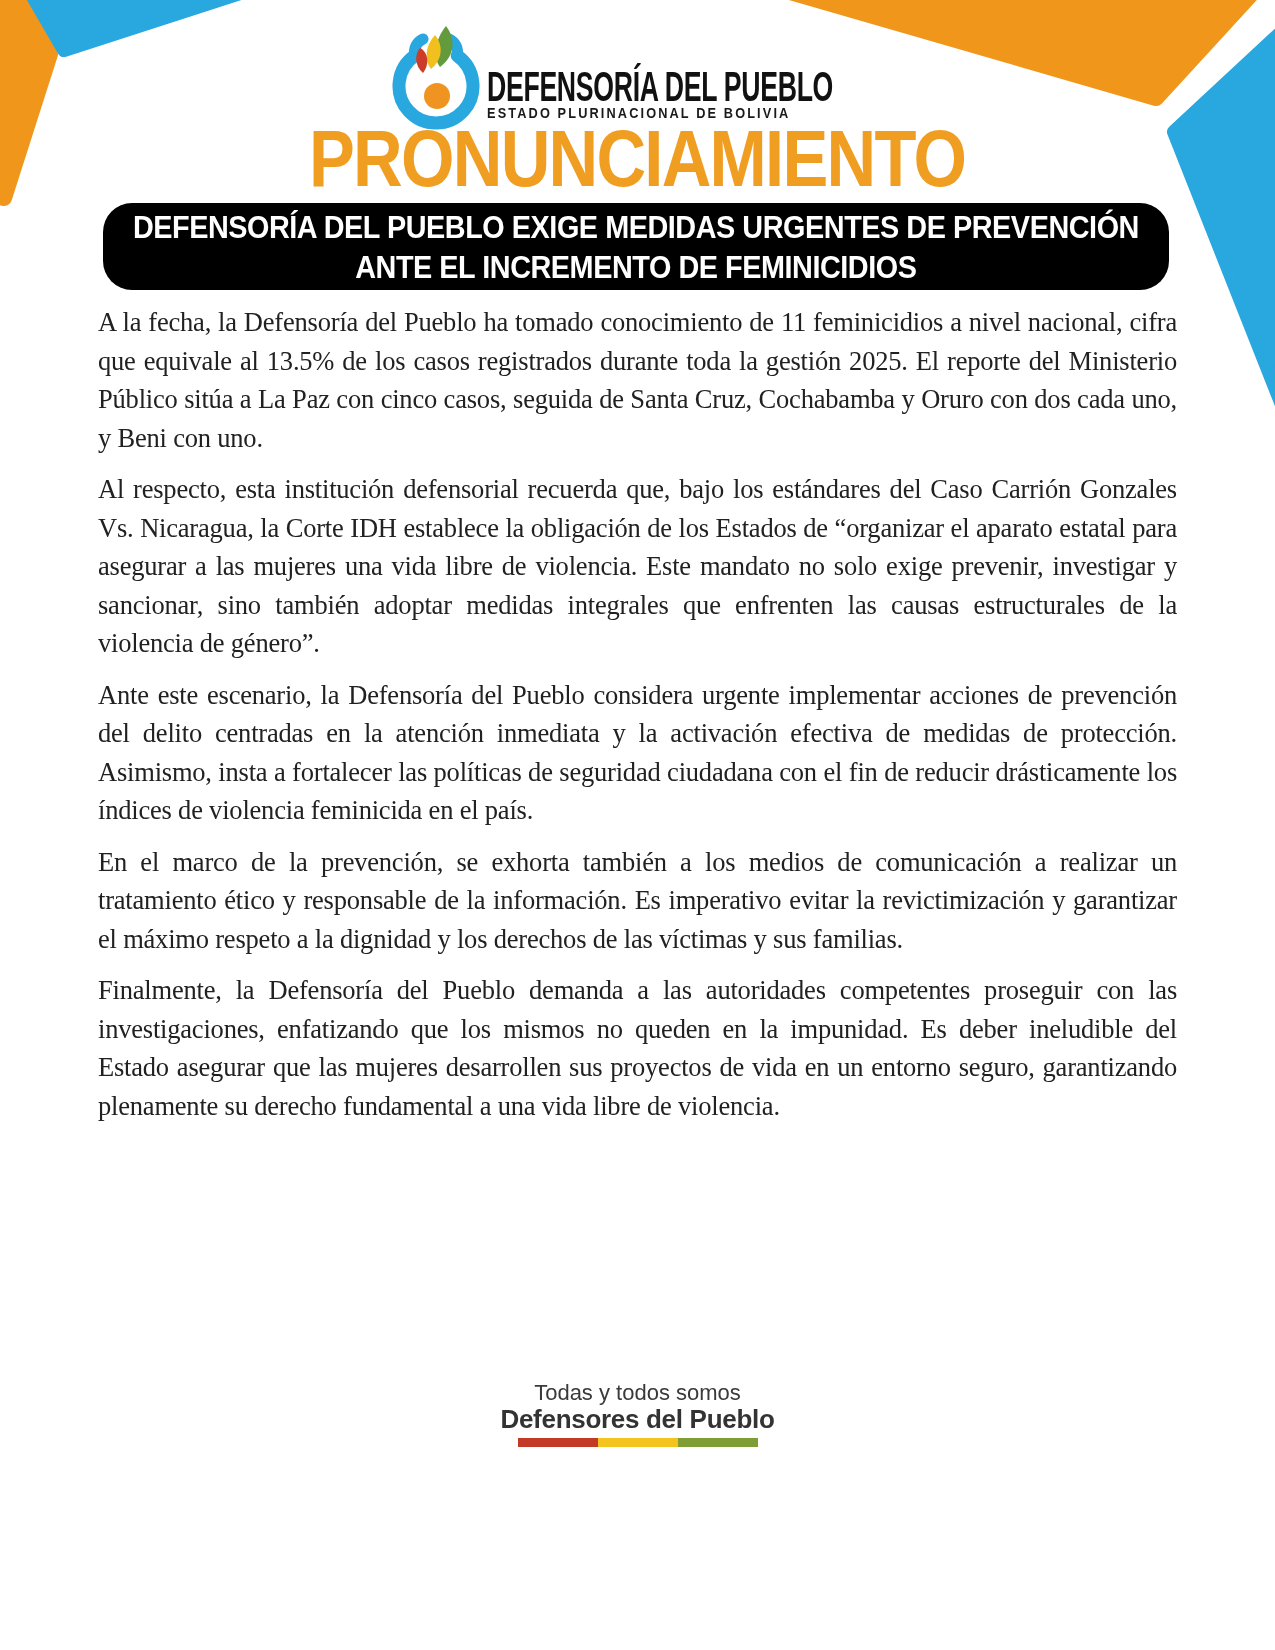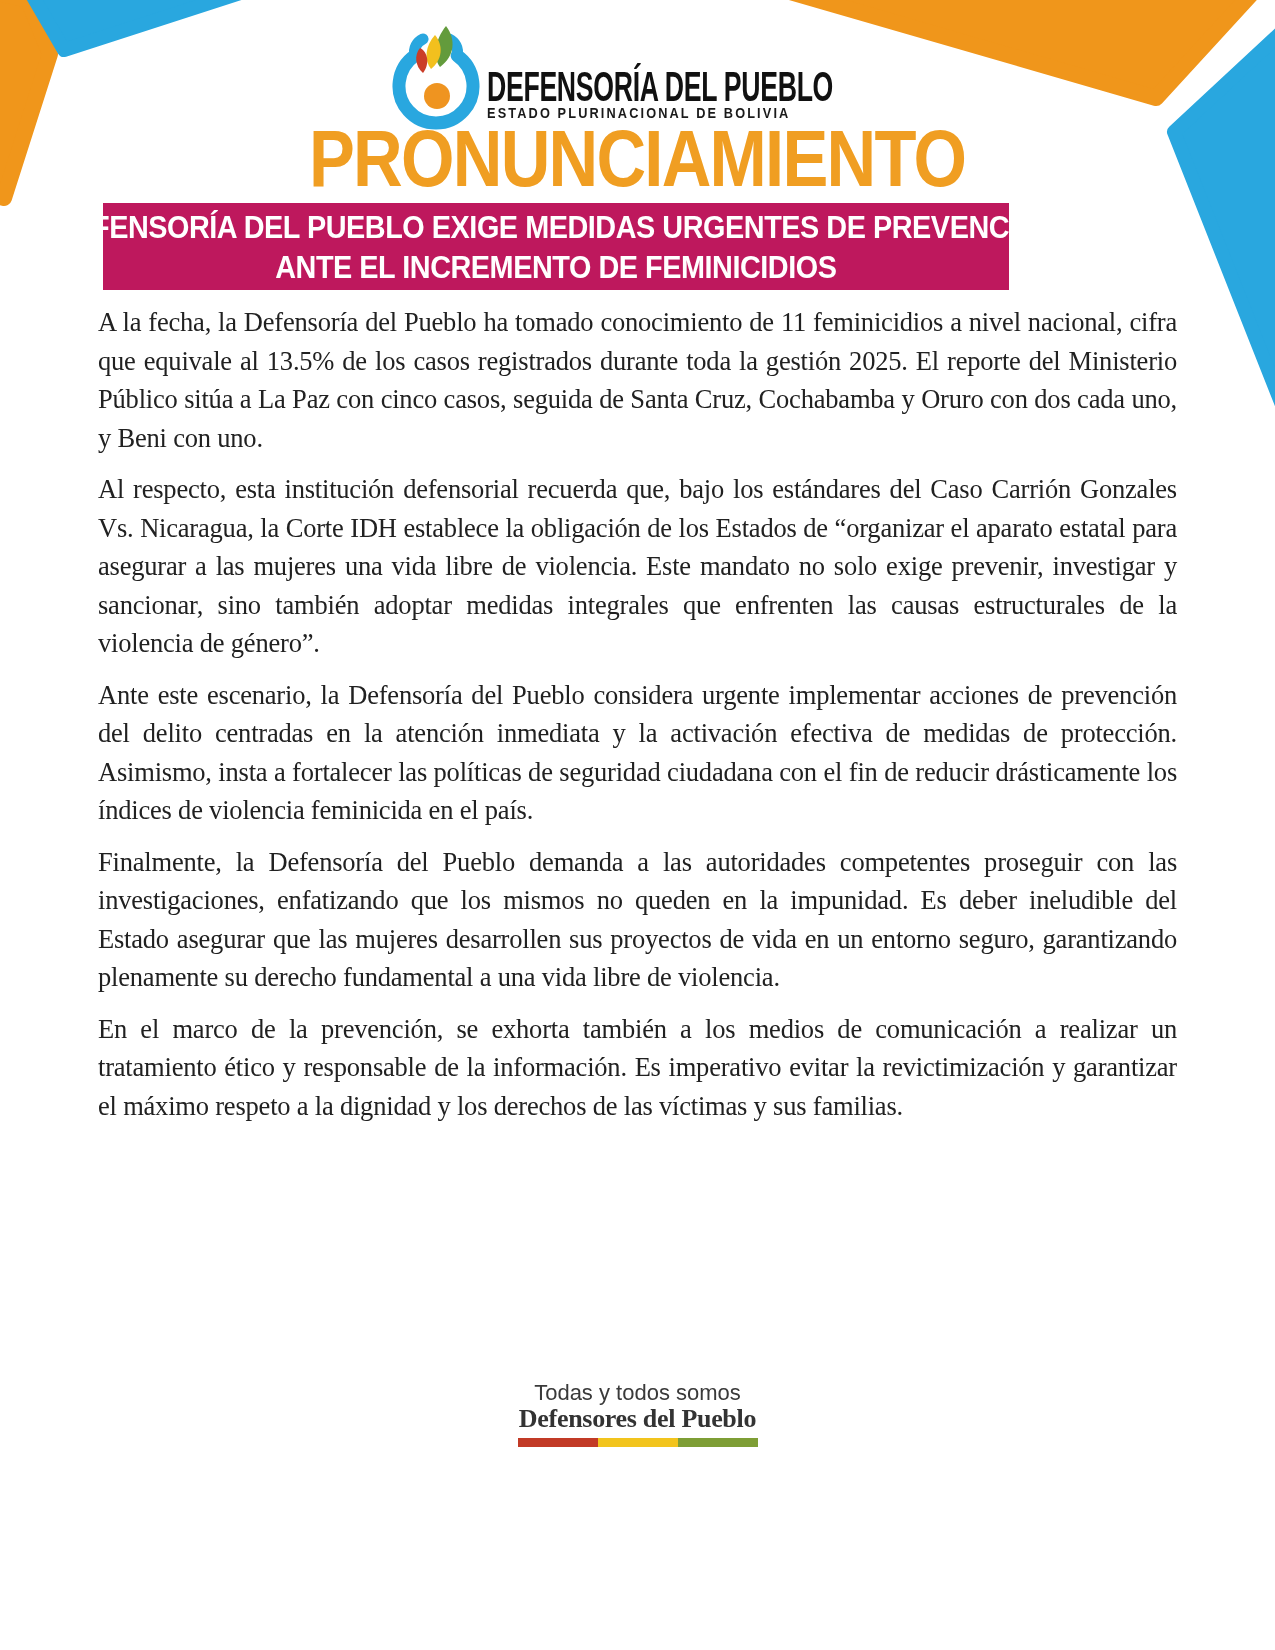--- a/index.html
+++ b/index.html
@@ -34,23 +34,23 @@
   }
   .main-title span{
     display:inline-block;
     font-size:79px;font-weight:bold;color:#F09E22;
     letter-spacing:-2px;white-space:nowrap;
     transform:scaleX(0.87);transform-origin:center;
   }
 
   
   .banner{
-    position:absolute;left:103px;top:203px;width:906px;height:87px;z-index:2;
-    background:#be185d;
-    display:flex;flex-direction:column;justify-content:center;align-items:center;
+    position:absolute;left:103px;top:203px;width:1066px;height:87px;z-index:2;
+    background:#000000;
+    display:flex;flex-direction:column;justify-content:center;align-items:center;border-radius:29px;
   }
   .banner .bline{
     display:inline-block;color:#ffffff;font-weight:bold;
     font-size:32px;line-height:40px;white-space:nowrap;letter-spacing:-0.5px;
     transform:scaleX(0.90);transform-origin:center;
   }
 
   
   .body-text{
     position:absolute;left:98px;top:303px;width:1079px;z-index:2;
@@ -62,21 +62,21 @@
     position:absolute;right:136px;top:1330px;z-index:2;
     color:#1f1f1f;font-size:27px;white-space:nowrap;
   }
 
   
   .footer{
     position:absolute;left:0;right:0;top:1381px;z-index:2;
     text-align:center;
   }
   .footer .tagline{font-size:22px;color:#3a3a3a;line-height:24px;}
-  .footer .org{font-size:26px;font-weight:bold;color:#333333;line-height:28px;letter-spacing:-0.3px;font-family:Liberation Serif, serif;}
+  .footer .org{font-size:26px;font-weight:bold;color:#333333;line-height:28px;letter-spacing:-0.3px;}
   .tricolor{
     width:240px;height:9px;margin:5px auto 0 auto;
     display:flex;
   }
   .tricolor .seg{flex:1;height:100%;}
   .seg-red{background:#C23A26;}
   .seg-yellow{background:#F2C41D;}
   .seg-green{background:#7E9E35;}
 </style>
 </head>
@@ -112,22 +112,22 @@
 
   <div class="banner">
     <span class="bline">DEFENSORÍA DEL PUEBLO EXIGE MEDIDAS URGENTES DE PREVENCIÓN</span>
     <span class="bline">ANTE EL INCREMENTO DE FEMINICIDIOS</span>
   </div>
 
   <div class="body-text">
     <p>A la fecha, la Defensoría del Pueblo ha tomado conocimiento de 11 feminicidios a nivel nacional, cifra que equivale al 13.5% de los casos registrados durante toda la gestión 2025. El reporte del Ministerio Público sitúa a La Paz con cinco casos, seguida de Santa Cruz, Cochabamba y Oruro con dos cada uno, y Beni con uno.</p>
     <p>Al respecto, esta institución defensorial recuerda que, bajo los estándares del Caso Carrión Gonzales Vs. Nicaragua, la Corte IDH establece la obligación de los Estados de “organizar el aparato estatal para asegurar a las mujeres una vida libre de violencia. Este mandato no solo exige prevenir, investigar y sancionar, sino también adoptar medidas integrales que enfrenten las causas estructurales de la violencia de género”.</p>
     <p>Ante este escenario, la Defensoría del Pueblo considera urgente implementar acciones de prevención del delito centradas en la atención inmediata y la activación efectiva de medidas de protección. Asimismo, insta a fortalecer las políticas de seguridad ciudadana con el fin de reducir drásticamente los índices de violencia feminicida en el país.</p>
+    <p>En el marco de la prevención, se exhorta también a los medios de comunicación a realizar un tratamiento ético y responsable de la información. Es imperativo evitar la revictimización y garantizar el máximo respeto a la dignidad y los derechos de las víctimas y sus familias.</p>
     <p>Finalmente, la Defensoría del Pueblo demanda a las autoridades competentes proseguir con las investigaciones, enfatizando que los mismos no queden en la impunidad.  Es deber ineludible del Estado asegurar que las mujeres desarrollen sus proyectos de vida en un entorno seguro, garantizando plenamente su derecho fundamental a una vida libre de violencia.</p>
-    <p>En el marco de la prevención, se exhorta también a los medios de comunicación a realizar un tratamiento ético y responsable de la información. Es imperativo evitar la revictimización y garantizar el máximo respeto a la dignidad y los derechos de las víctimas y sus familias.</p>
   </div>
 
 
   <div class="footer">
     <div class="tagline">Todas y todos somos</div>
     <div class="org">Defensores del Pueblo</div>
     <div class="tricolor">
       <div class="seg seg-red"></div>
       <div class="seg seg-yellow"></div>
       <div class="seg seg-green"></div>

